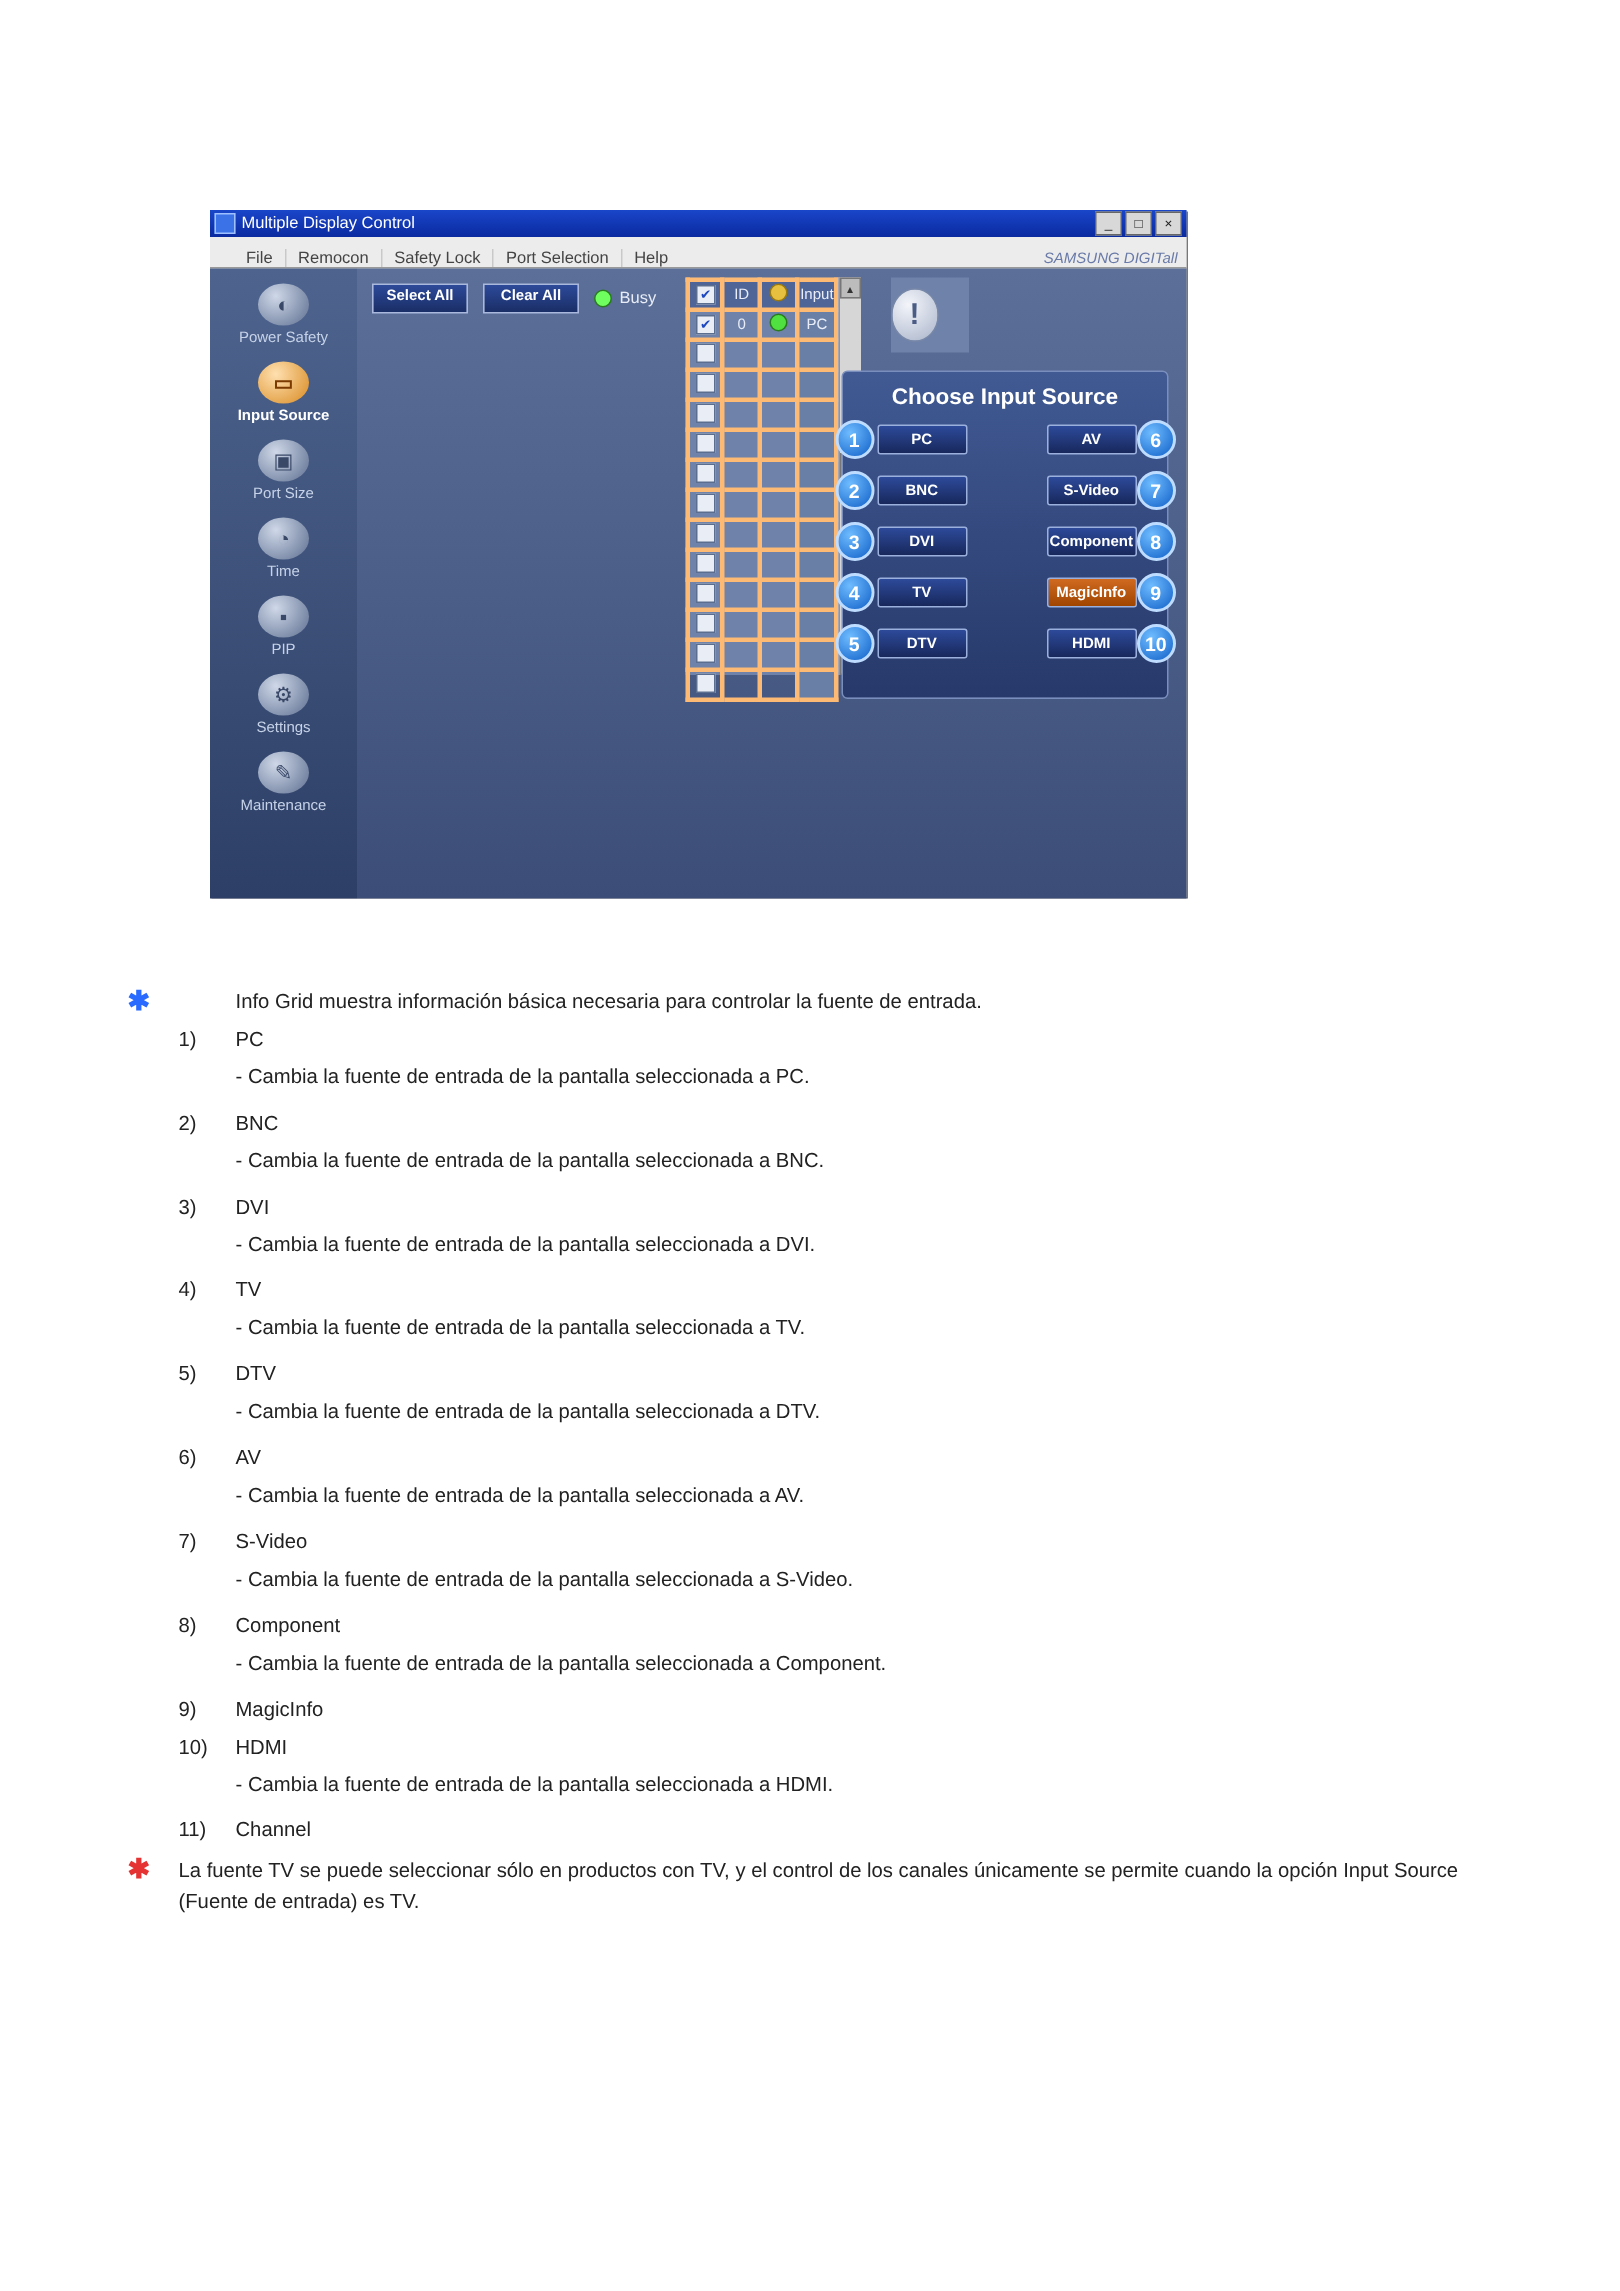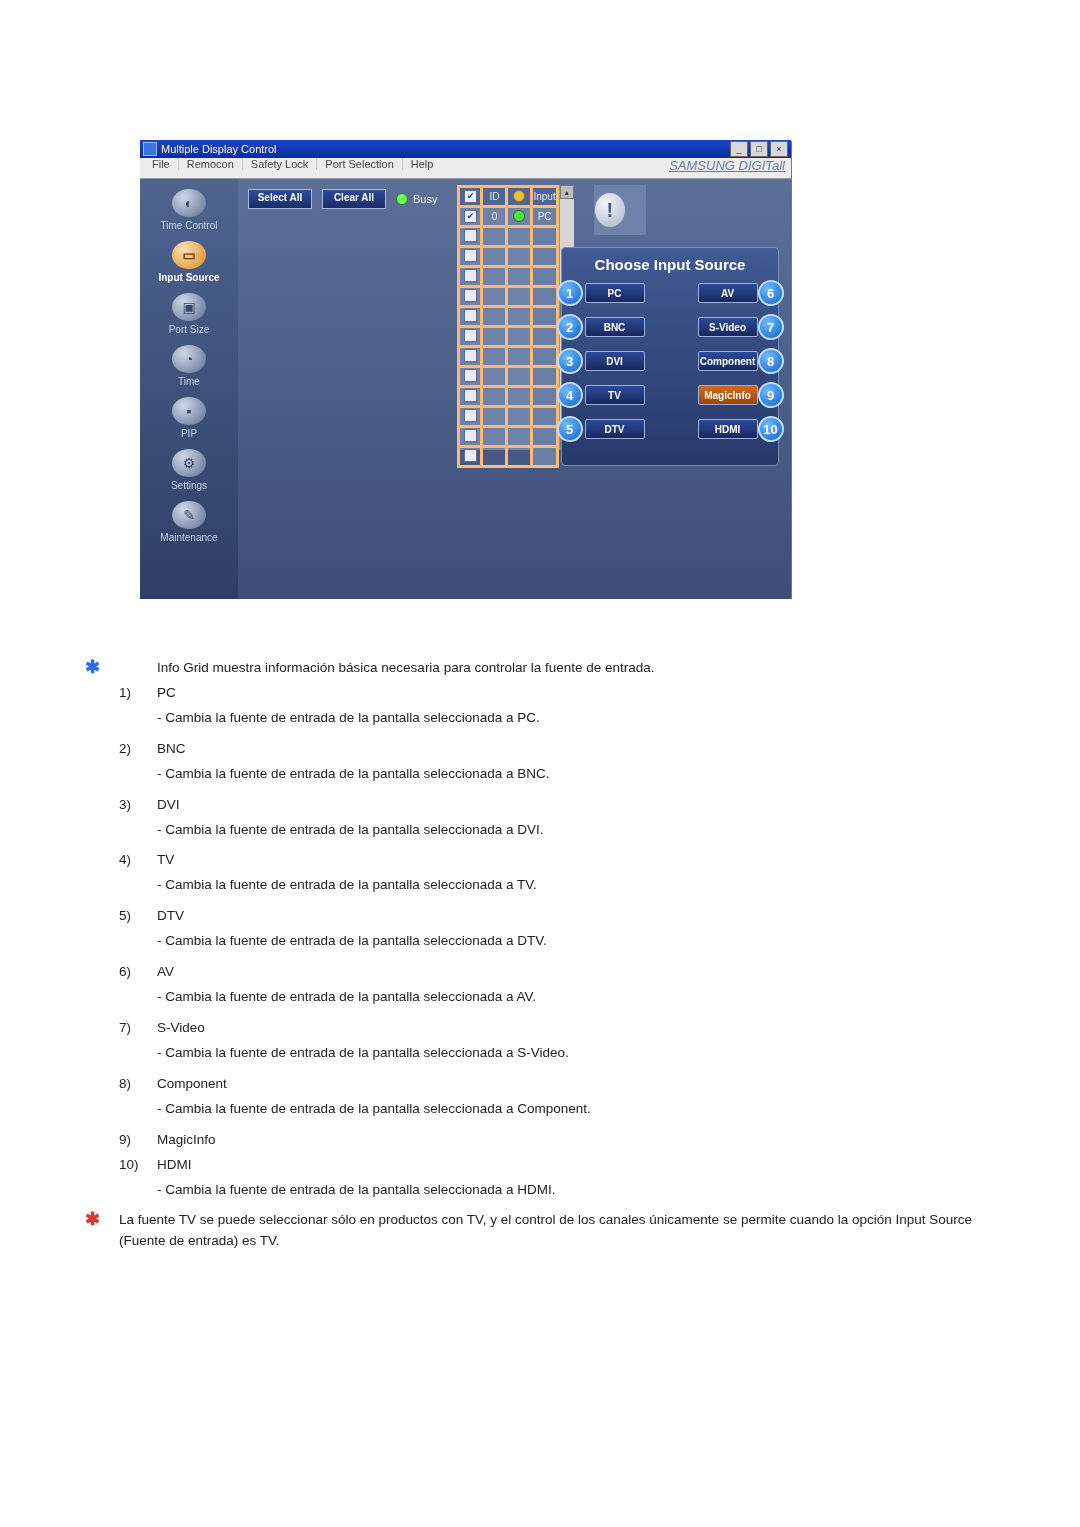--- a/index.html
+++ b/index.html
@@ -42,29 +42,29 @@
   .title-bar .win-buttons { display:flex; gap:2px; }
   .title-bar .win-btn {
     width:16px;height:14px;background:#d8d8d8;border:1px solid #666;font-size:9px;
     display:flex;align-items:center;justify-content:center;color:#222;
   }
   .menu-bar {
     height: 20px;
     background: #ececec;
     border-bottom:1px solid #999;
     display:flex;
-    align-items:flex-start;
+    align-items:flex-end;
     justify-content:space-between;
     font-size:11px;
-    padding:0 6px 0 4px;
+    padding:0 6px 0 16px;
   }
   .menu-bar .menus { display:flex; }
   .menu-bar .menu-item { padding:0 8px; border-right:1px solid #c9c9c9; color:#444; }
   .menu-bar .menu-item:last-child{border:none;}
-  .menu-bar .brand { color:#6a7aa8; font-style:italic; font-size:13px;text-decoration:underline; }
+  .menu-bar .brand { color:#6a7aa8; font-style:italic; font-size:10px; }
   .client {
     display:flex;
     height: calc(100% - 38px);
   }
   .sidebar {
     width:98px;
     background: linear-gradient(#4e648e,#2d3f66);
     color:#c6d2e8;
     font-size:10px;
     text-align:center;
@@ -234,21 +234,21 @@
       <span class="menu-item">Help</span>
     </div>
     <span class="brand">SAMSUNG DIGITall</span>
   </div>
 
   <div class="client">
 
     <div class="sidebar">
       <div class="sb-item">
         <div class="sb-ico">◐</div>
-        <div>Time Control</div>
+        <div>Power Safety</div>
       </div>
       <div class="sb-item active">
         <div class="sb-ico active">▭</div>
         <div>Input Source</div>
       </div>
       <div class="sb-item">
         <div class="sb-ico">▣</div>
         <div>Port Size</div>
       </div>
       <div class="sb-item">
@@ -497,20 +497,25 @@
           <span></span>
           <span class="num">9)</span>
           <span>MagicInfo</span>
         </div>
         <div class="num-row">
           <span></span>
           <span class="num">10)</span>
           <span>HDMI</span>
         </div>
         <div class="desc-indent dollar-desc">Cambia la fuente de entrada de la pantalla seleccionada a HDMI.</div>
+        <div class="num-row">
+          <span></span>
+          <span class="num">11)</span>
+          <span>Channel</span>
+        </div>
       </div>
 
   <div class="foot-note">
     <span class="star">✱</span>
     <span>La fuente TV se puede seleccionar sólo en productos con TV, y el control de los canales únicamente se permite cuando la opción Input Source (Fuente de entrada) es TV.</span>
   </div>
 </div>
 
 </div>
 

